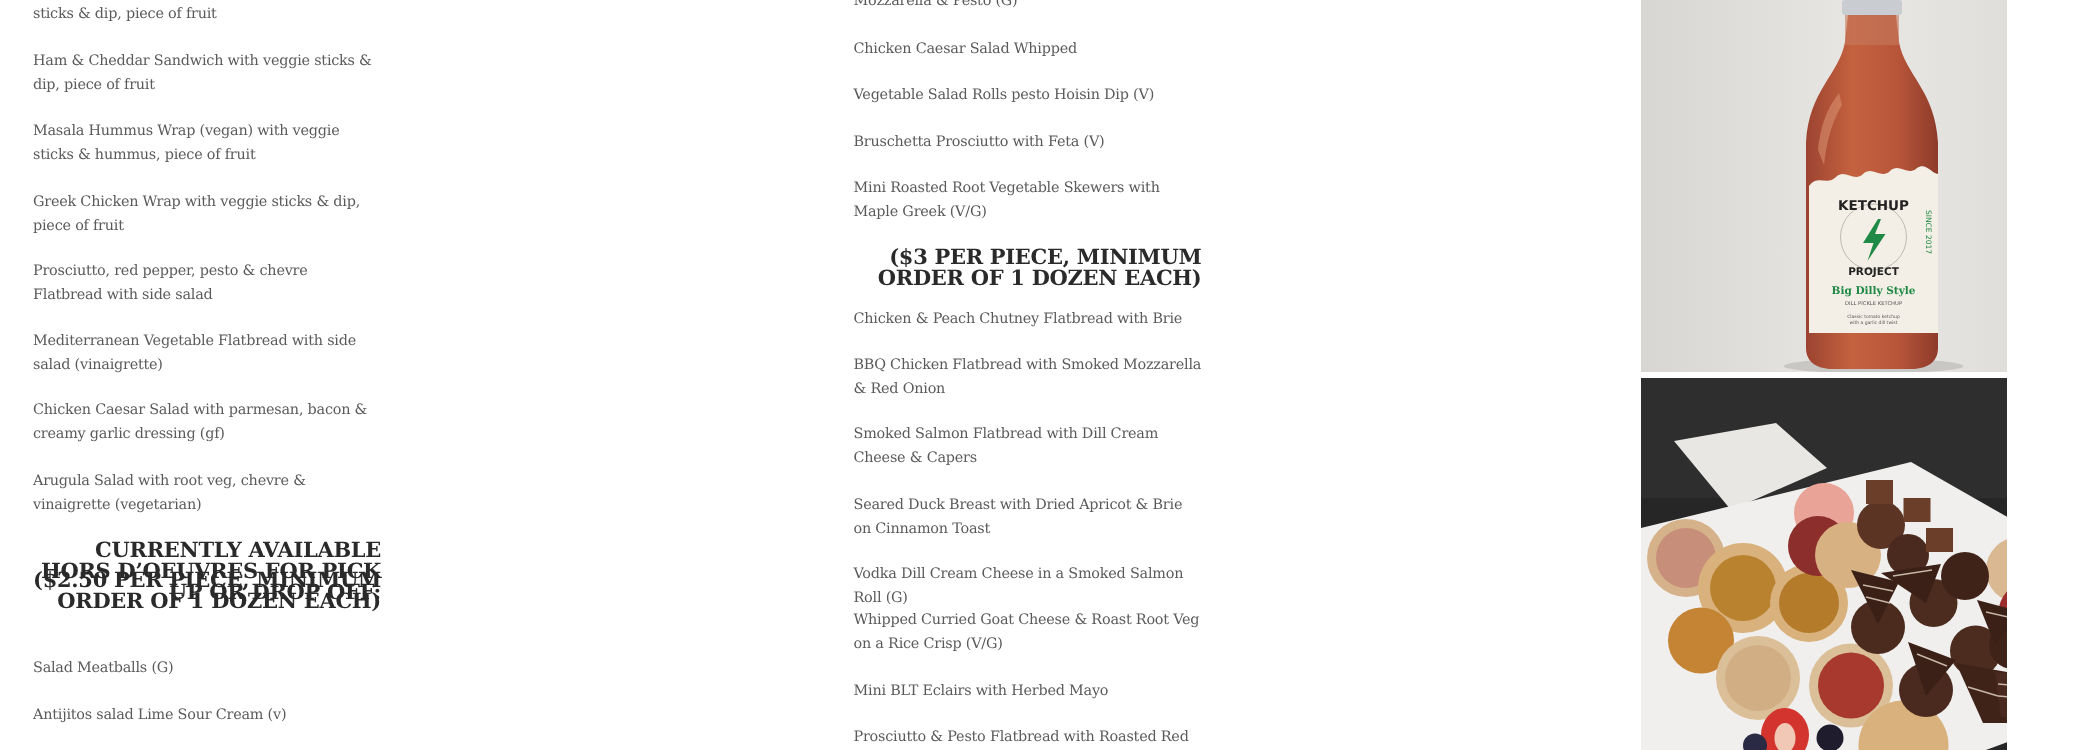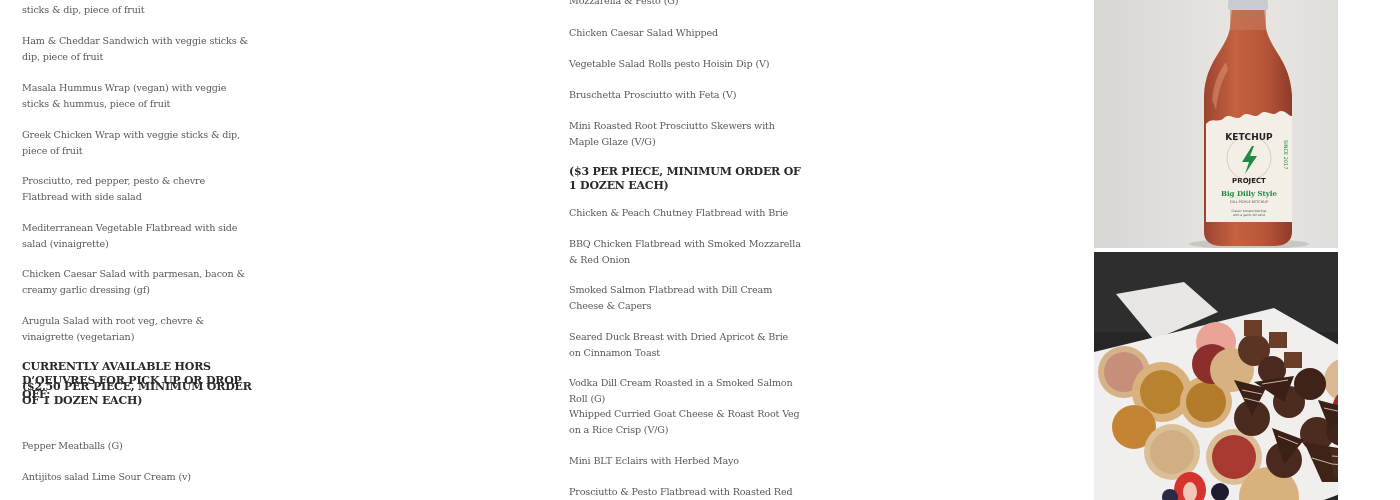--- a/index.html
+++ b/index.html
@@ -27,26 +27,27 @@
     width: 100%;
     font-size: 9.6px;
     line-height: 15.5px;
     color: #5a5a5a;
     letter-spacing: -0.15px;
   }
   .heading {
     position: absolute;
     left: 0;
     width: 100%;
-    font-size: 11px;
+    font-size: 14px;
     line-height: 14px;
     font-weight: bold;
     color: #2a2a2a;
     text-transform: uppercase;
     letter-spacing: -0.2px;
+    text-align: right;
   }
   .photo {
     position: absolute;
     left: 1094px;
     width: 244px;
     overflow: hidden;
   }
   .photo-ketchup {
     top: 0;
     height: 248px;
@@ -67,38 +68,38 @@
   <div class="item" style="top:80px">Masala Hummus Wrap (vegan) with veggie sticks &amp; hummus, piece of fruit</div>
   <div class="item" style="top:127px">Greek Chicken Wrap with veggie sticks &amp; dip, piece of fruit</div>
   <div class="item" style="top:173px">Prosciutto, red pepper, pesto &amp; chevre Flatbread with side salad</div>
   <div class="item" style="top:220px">Mediterranean Vegetable Flatbread with side salad (vinaigrette)</div>
   <div class="item" style="top:266px">Chicken Caesar Salad with parmesan, bacon &amp; creamy garlic dressing (gf)</div>
   <div class="item" style="top:313px">Arugula Salad with root veg, chevre &amp; vinaigrette (vegetarian)</div>
 
   <div class="heading" style="top:360px">CURRENTLY AVAILABLE HORS D’OEUVRES FOR PICK UP OR DROP OFF:</div>
   <div class="heading" style="top:380px">($2.50 PER PIECE, MINIMUM ORDER OF 1 DOZEN EACH)</div>
 
-  <div class="item" style="top:438px">Pepper Meatballs (G)</div>
+  <div class="item" style="top:438px">Salad Meatballs (G)</div>
   <div class="item" style="top:469px">Antijitos salad Lime Sour Cream (v)</div>
 </div>
 
 <div class="col col-mid">
   <div class="item" style="top:-7px">Mozzarella &amp; Pesto (G)</div>
   <div class="item" style="top:25px">Chicken Caesar Salad Whipped</div>
   <div class="item" style="top:56px">Vegetable Salad Rolls pesto Hoisin Dip (V)</div>
   <div class="item" style="top:87px">Bruschetta Prosciutto with Feta (V)</div>
-  <div class="item" style="top:118px">Mini Roasted Root Prosciutto Skewers with Maple Glaze (V/G)</div>
+  <div class="item" style="top:118px">Mini Roasted Root Vegetable Skewers with Maple Greek (V/G)</div>
 
   <div class="heading" style="top:165px">($3 PER PIECE, MINIMUM ORDER OF 1 DOZEN EACH)</div>
 
   <div class="item" style="top:205px">Chicken &amp; Peach Chutney Flatbread with Brie</div>
   <div class="item" style="top:236px">BBQ Chicken Flatbread with Smoked Mozzarella &amp; Red Onion</div>
   <div class="item" style="top:282px">Smoked Salmon Flatbread with Dill Cream Cheese &amp; Capers</div>
   <div class="item" style="top:329px">Seared Duck Breast with Dried Apricot &amp; Brie on Cinnamon Toast</div>
-  <div class="item" style="top:375px">Vodka Dill Cream Roasted in a Smoked Salmon Roll (G)</div>
+  <div class="item" style="top:375px">Vodka Dill Cream Cheese in a Smoked Salmon Roll (G)</div>
   <div class="item" style="top:406px">Whipped Curried Goat Cheese &amp; Roast Root Veg on a Rice Crisp (V/G)</div>
   <div class="item" style="top:453px">Mini BLT Eclairs with Herbed Mayo</div>
   <div class="item" style="top:484px">Prosciutto &amp; Pesto Flatbread with Roasted Red Pepper</div>
 </div>
 
 <div class="photo photo-ketchup">
   <svg width="306" height="248" viewBox="0 0 306 248">
     <defs>
       <linearGradient id="sauce" x1="0" x2="1" y1="0" y2="0">
         <stop offset="0" stop-color="#9c4330"></stop>

